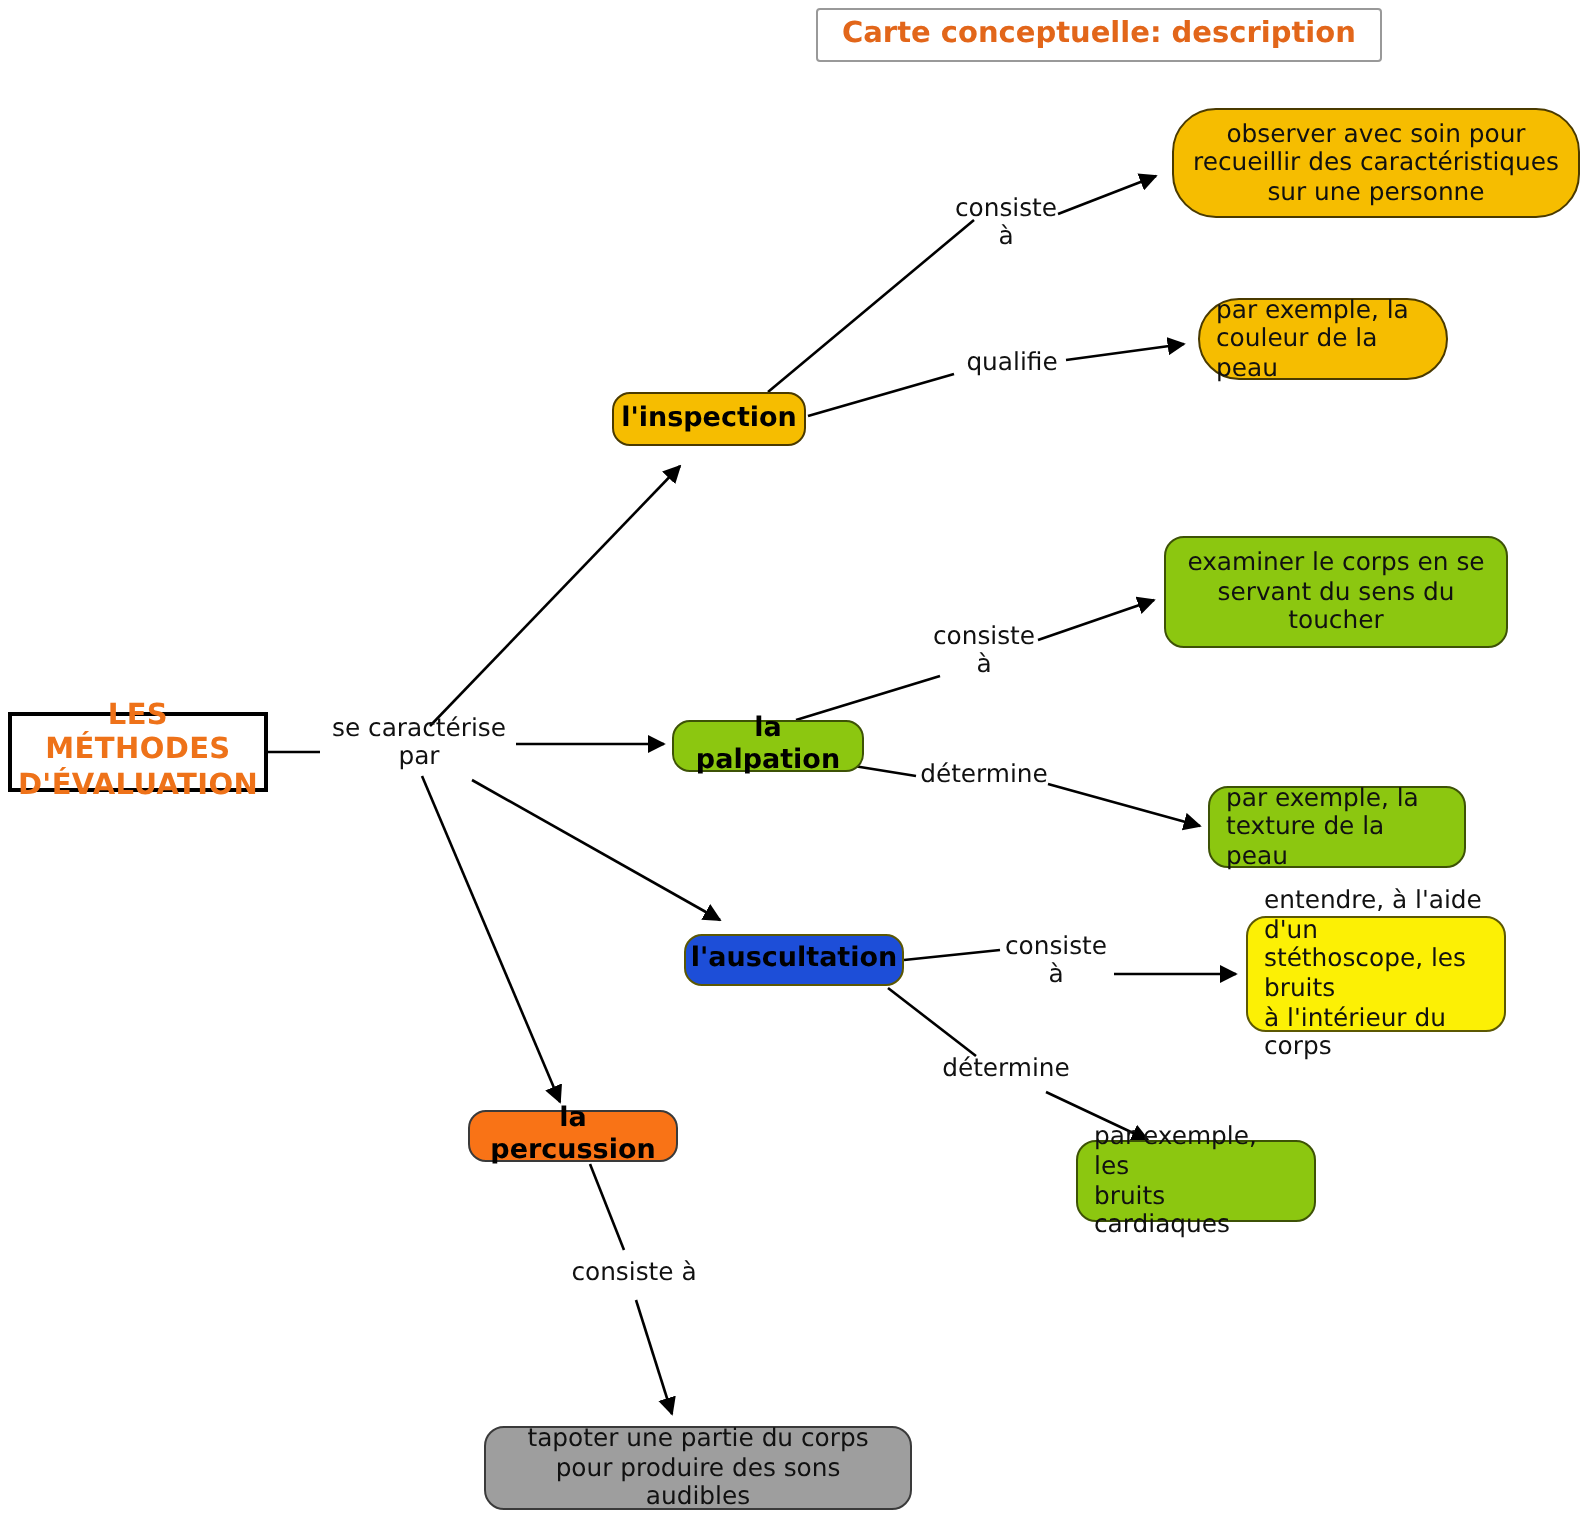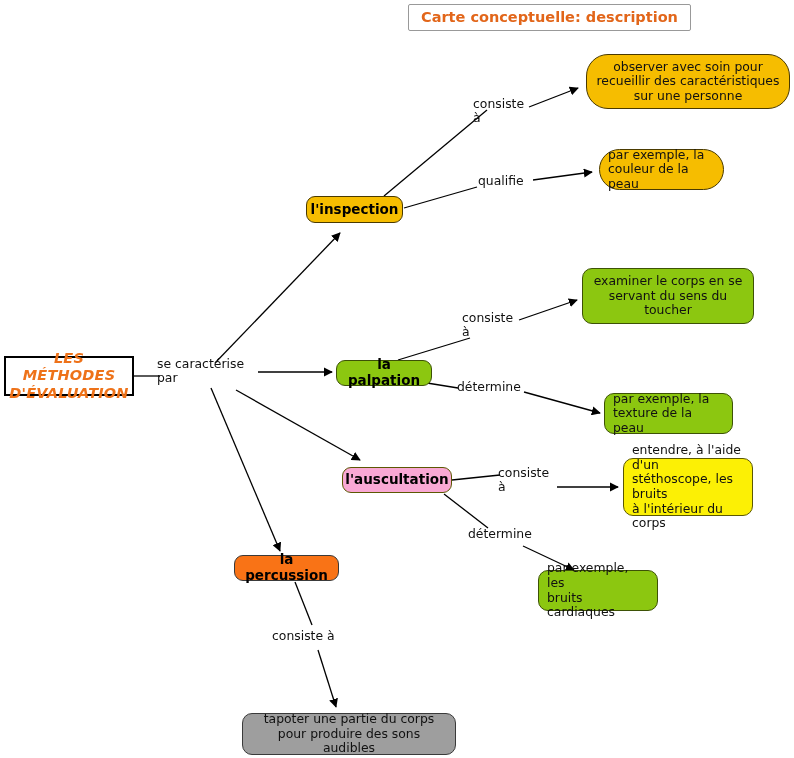--- a/index.html
+++ b/index.html
@@ -68,21 +68,21 @@
   .pill {
     border: 1.6px solid #3b3b2d;
     border-radius: 9px;
     font-weight: bold;
     font-size: 13.5px;
     color: #000000;
     padding: 4px 10px;
   }
   .pill.amber  { background: #F6BD00; border-color: #4a3a00; }
   .pill.green  { background: #8CC710; border-color: #3d5206; }
-  .pill.yellow { background: #f9a8d4; border-color: #5c5803; }
+  .pill.yellow { background: #1d4ed8; border-color: #5c5803; }
   .pill.gray   { background: #f97316; border-color: #3a3a3a; }
 
   
   .leaf {
     border: 1.6px solid #3b3b2d;
     border-radius: 10px;
     font-size: 12.4px;
     color: #111111;
     padding: 5px 8px;
   }
@@ -90,21 +90,21 @@
   .leaf.green  { background: #8CC710; border-color: #3d5206; }
   .leaf.yellow { background: #FCF005; border-color: #5c5803; }
   .leaf.gray   { background: #9E9E9E; border-color: #3a3a3a; }
   .leaf.left   { justify-content: flex-start; text-align: left; }
 
   
   .edge-label {
     position: absolute;
     font-size: 12.4px;
     color: #111111;
-    text-align: left;
+    text-align: center;
     line-height: 1.12;
     white-space: pre-line;
     background: transparent;
   }
 </style>
 </head>
 <body>
 
 <div id="canvas">
 
@@ -144,21 +144,21 @@
     <line x1="523" y1="546" x2="574" y2="570" stroke="#000000" stroke-width="1.3" marker-end="url(#arrow)"></line>
 
     <line x1="295" y1="582" x2="312" y2="625" stroke="#000000" stroke-width="1.3"></line>
     <line x1="318" y1="650" x2="336" y2="707" stroke="#000000" stroke-width="1.3" marker-end="url(#arrow)"></line>
   </svg>
 
   <div class="node title-box" style="left:408px; top:4px;">
     <span>Carte conceptuelle: description</span>
   </div>
 
-  <div class="node root-box" style="left:4px; top:356px; width:130px; height:40px; flex-direction:column;font-style:italic;">
+  <div class="node root-box" style="left:4px; top:356px; width:130px; height:40px; flex-direction:column;">
     <span>LES MÉTHODES</span>
     <span>D'ÉVALUATION</span>
   </div>
 
   <div class="edge-label" style="left: 157px; top: 357px; width: 105px; white-space: pre-line;">se caractérise
 par</div>
 
   <div class="node pill amber" style="left:306px; top:196px; width:97px; height:27px;">l'inspection</div>
 
   <div class="edge-label" style="left: 473px; top: 97px; width: 60px; white-space: pre-line;">consiste

